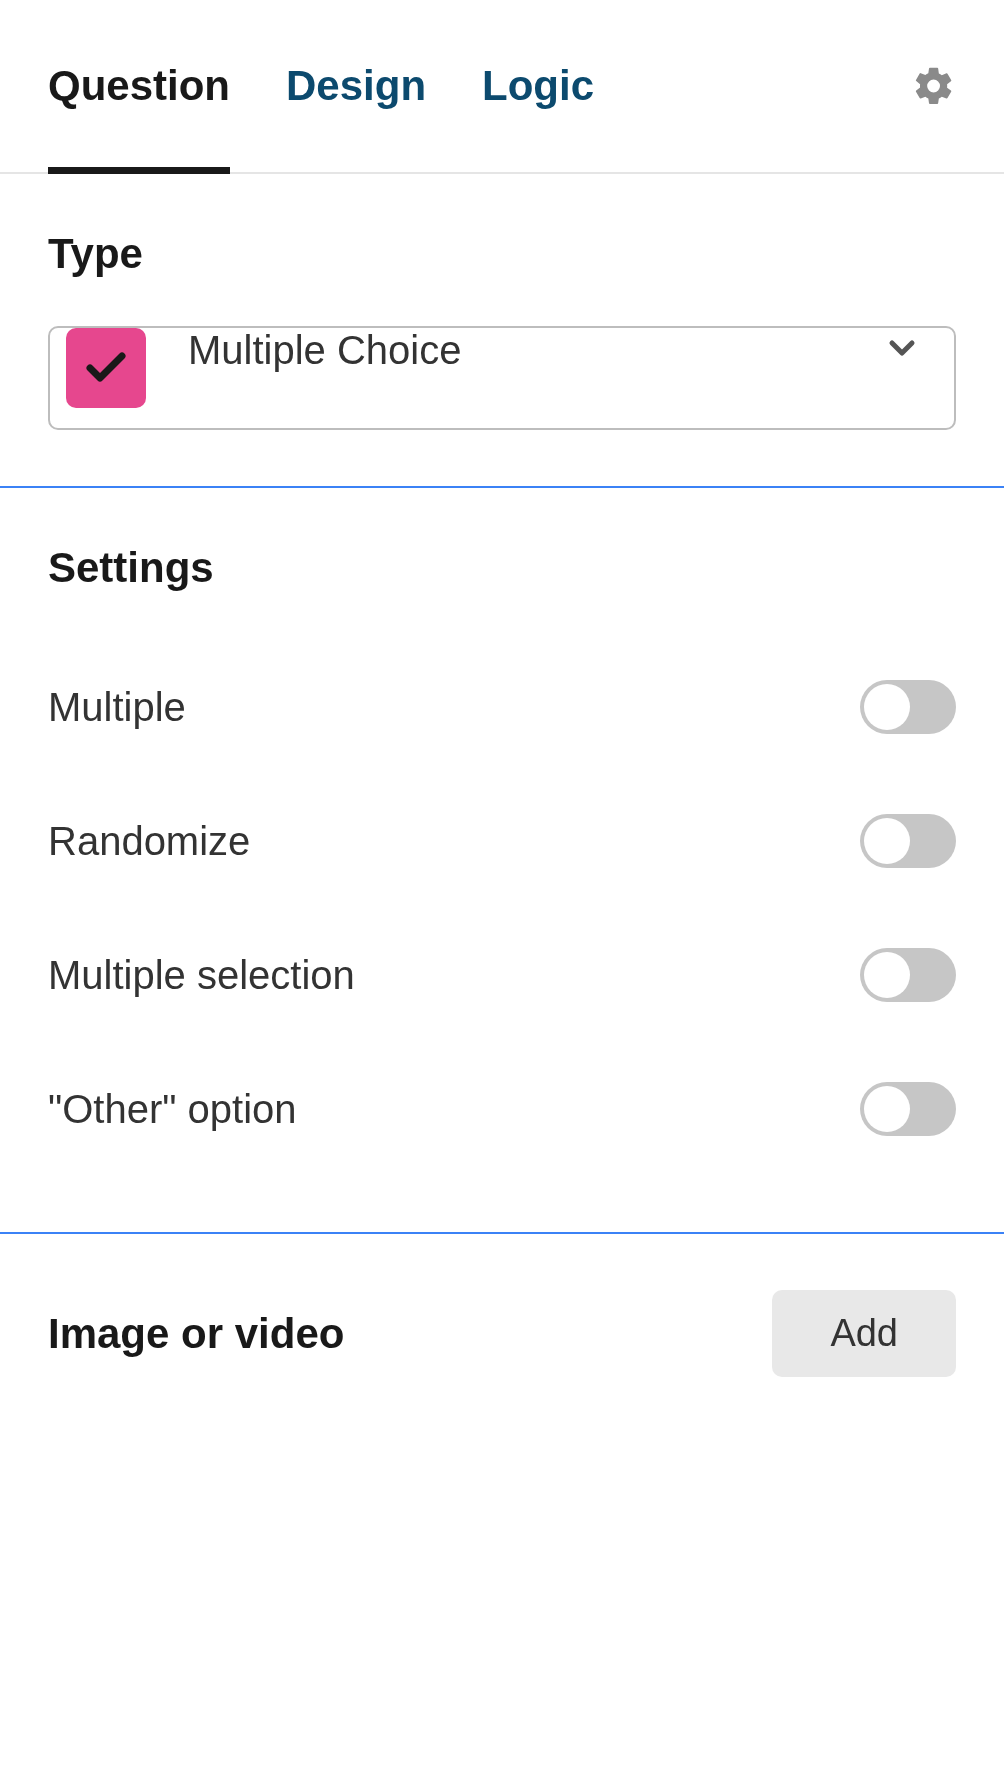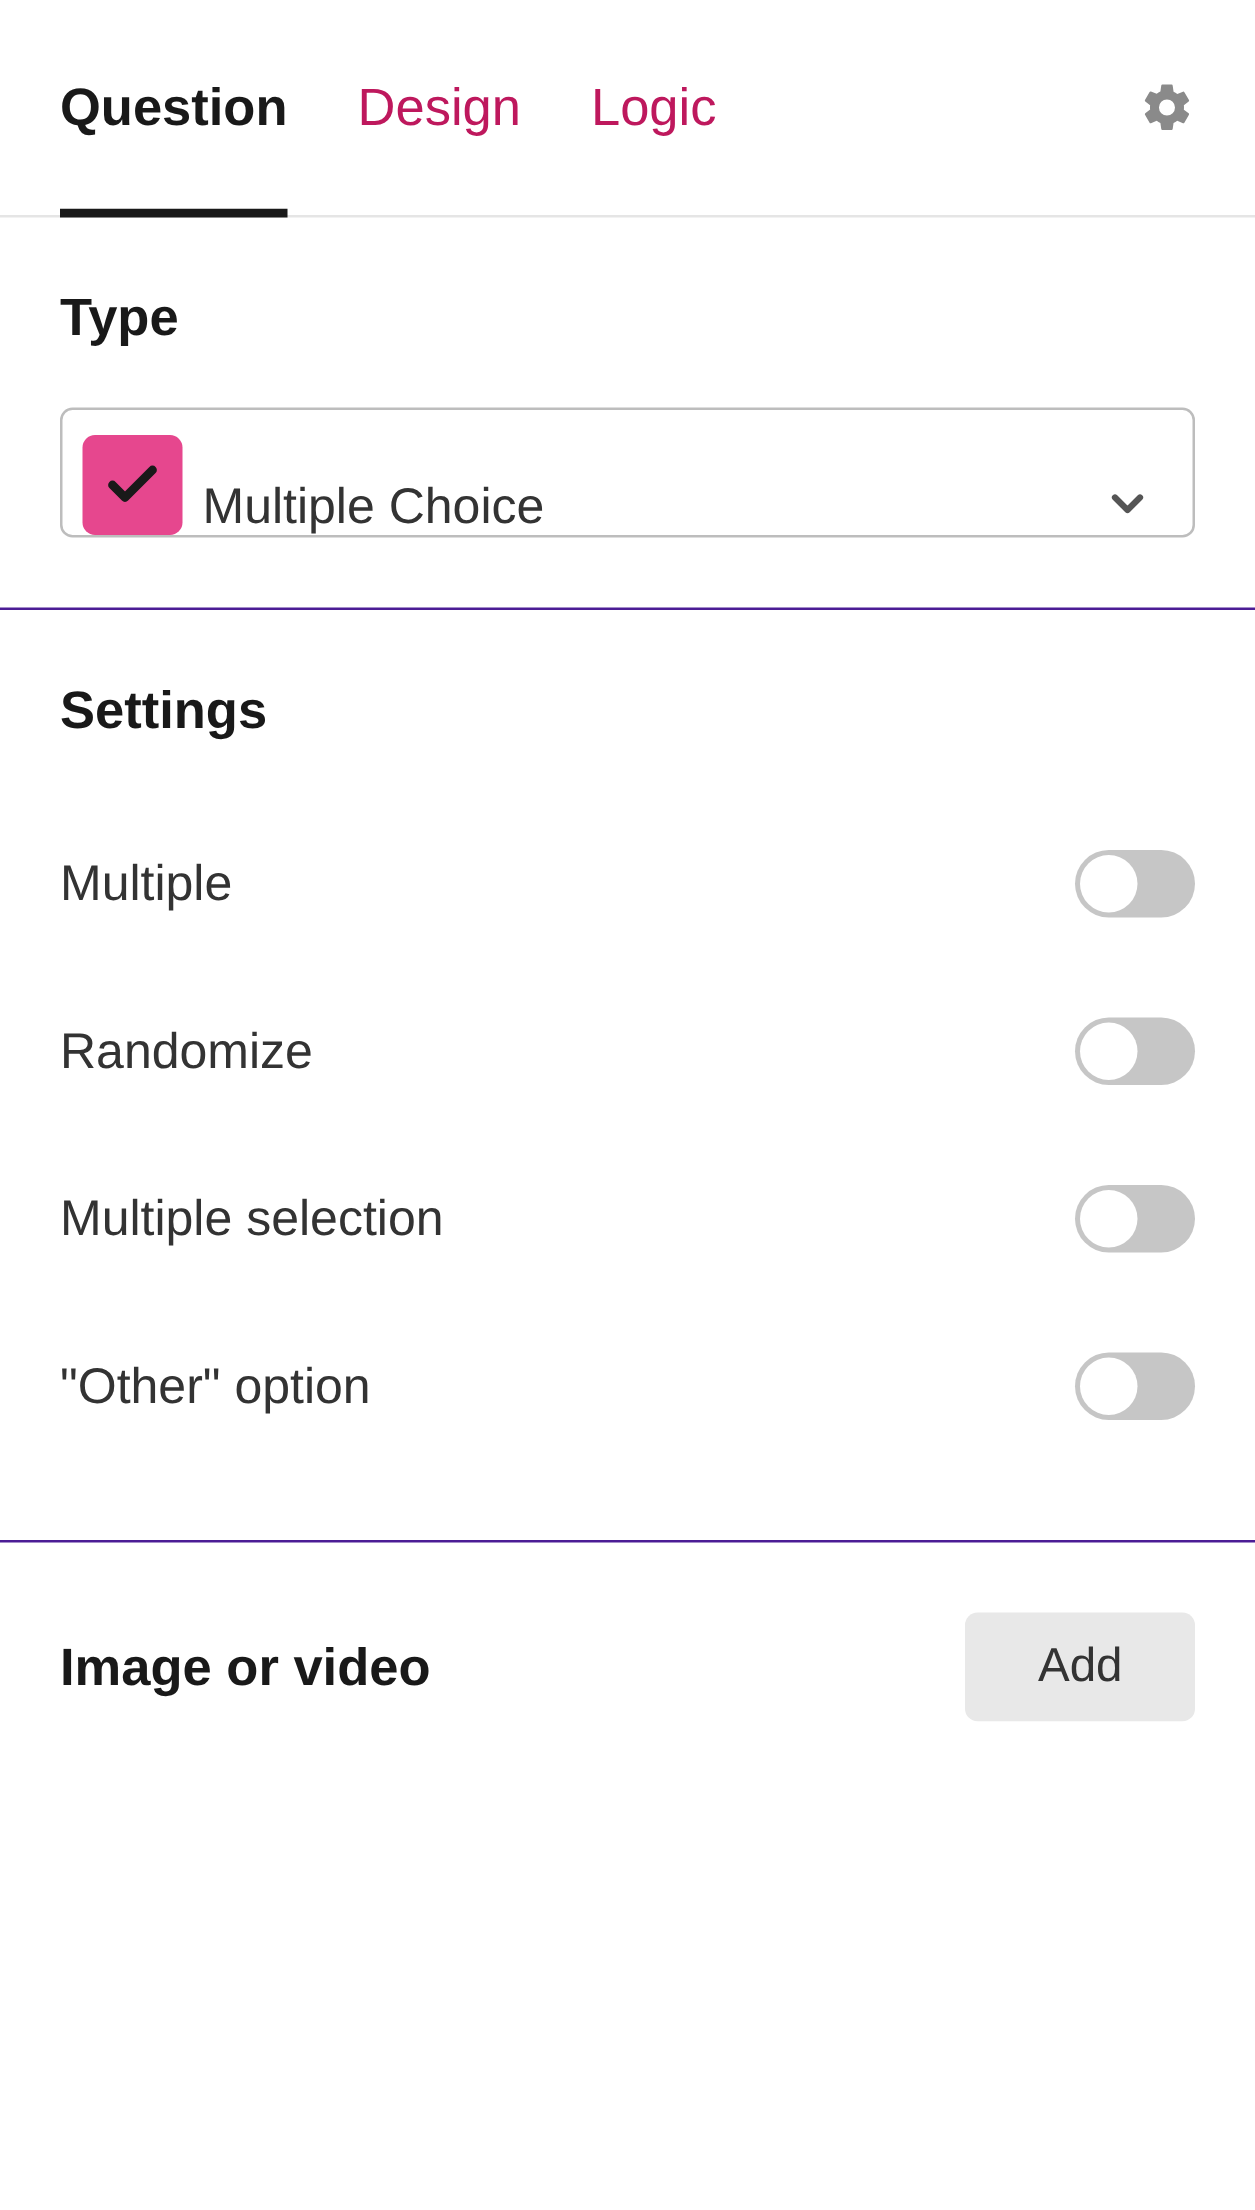--- a/index.html
+++ b/index.html
@@ -13,22 +13,22 @@
     
     .tabs {
       display: flex;
       align-items: center;
       padding: 0 48px;
       border-bottom: 2px solid #e5e5e5;
       height: 174px;
     }
     .tab {
       font-size: 42px;
-      font-weight: 400;
-      color: #be185d;
+      font-weight: 700;
+      color: #0c4a6e;
       margin-right: 56px;
       height: 100%;
       display: flex;
       align-items: center;
       position: relative;
       cursor: pointer;
     }
     .tab.active {
       color: #191919;
       font-weight: 700;
@@ -38,38 +38,38 @@
       position: absolute;
       left: 0; right: 0;
       bottom: -2px;
       height: 7px;
       background: #191919;
     }
     .tabs-spacer { flex: 1; }
     .gear { cursor: pointer; color: #8a8a8a; display:flex; align-items:center; }
 
     
-    .section { padding: 56px 48px 56px 48px; border-bottom: 2px solid #4c1d95; }
+    .section { padding: 56px 48px 56px 48px; border-bottom: 2px solid #3b82f6; }
     .section-title {
       font-size: 42px;
       font-weight: 700;
       color: #191919;
       margin-bottom: 48px;
     }
 
     
     .dropdown {
       border: 2px solid #bdbdbd;
       border-radius: 10px;
       height: 104px;
       display: flex;
-      align-items: flex-end;
+      align-items: flex-start;
       padding: 0 32px 0 16px;
       cursor: pointer;
-      gap: 16px;
+      gap: 42px;
     }
     .type-icon {
       width: 80px; height: 80px;
       background: #e6478e;
       border-radius: 10px;
       display: flex;
       align-items: center;
       justify-content: center;
       flex: 0 0 auto;
     }

